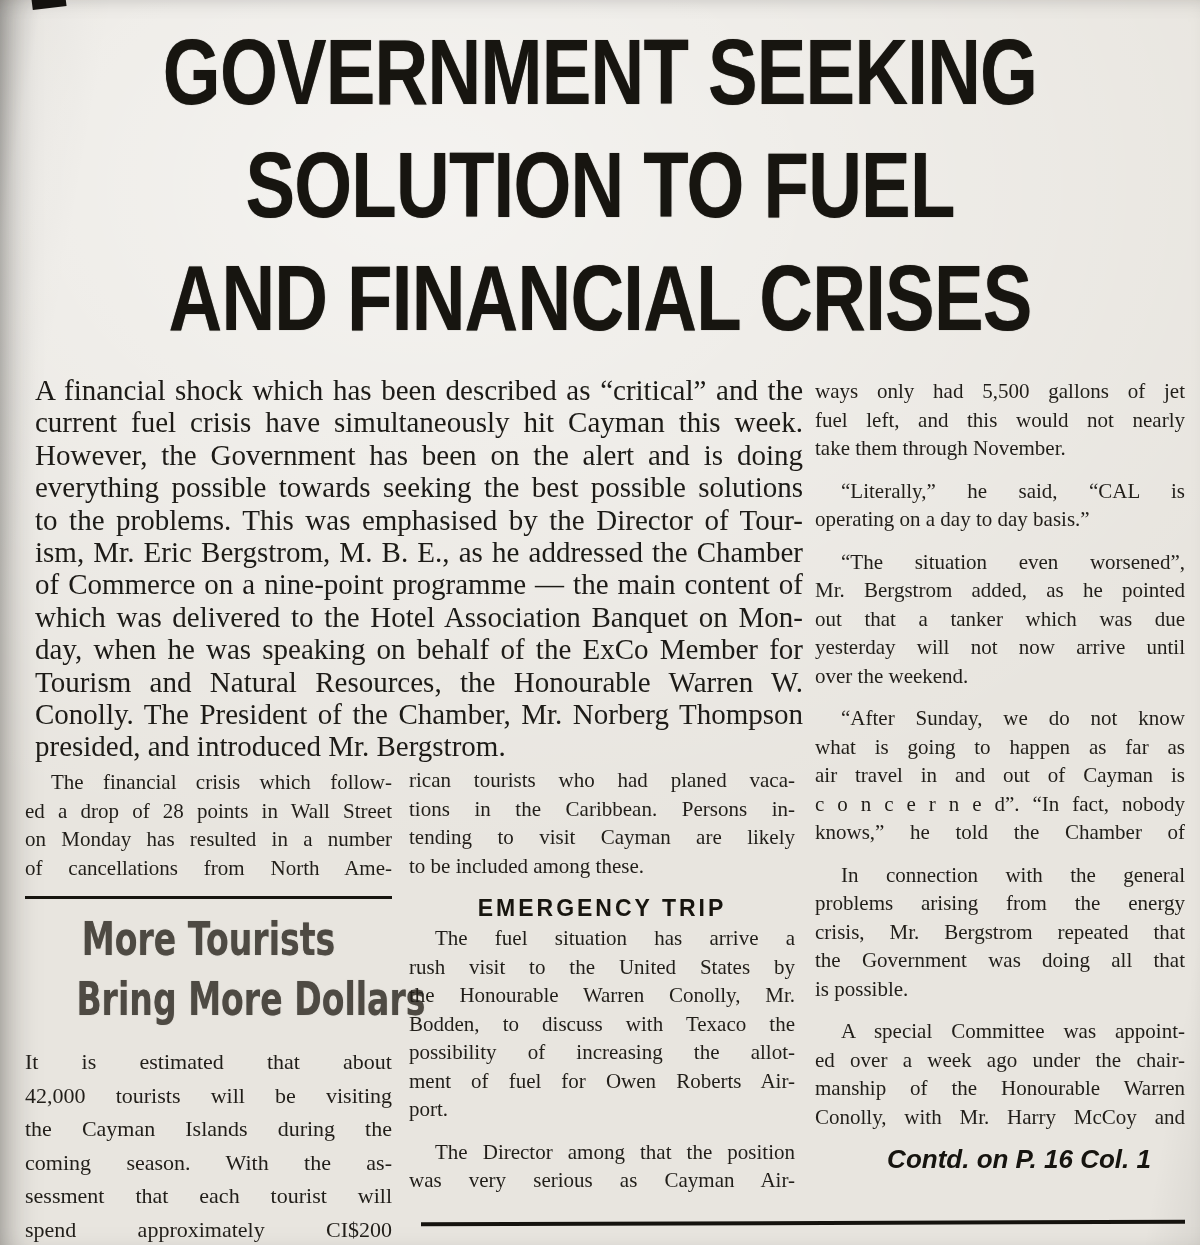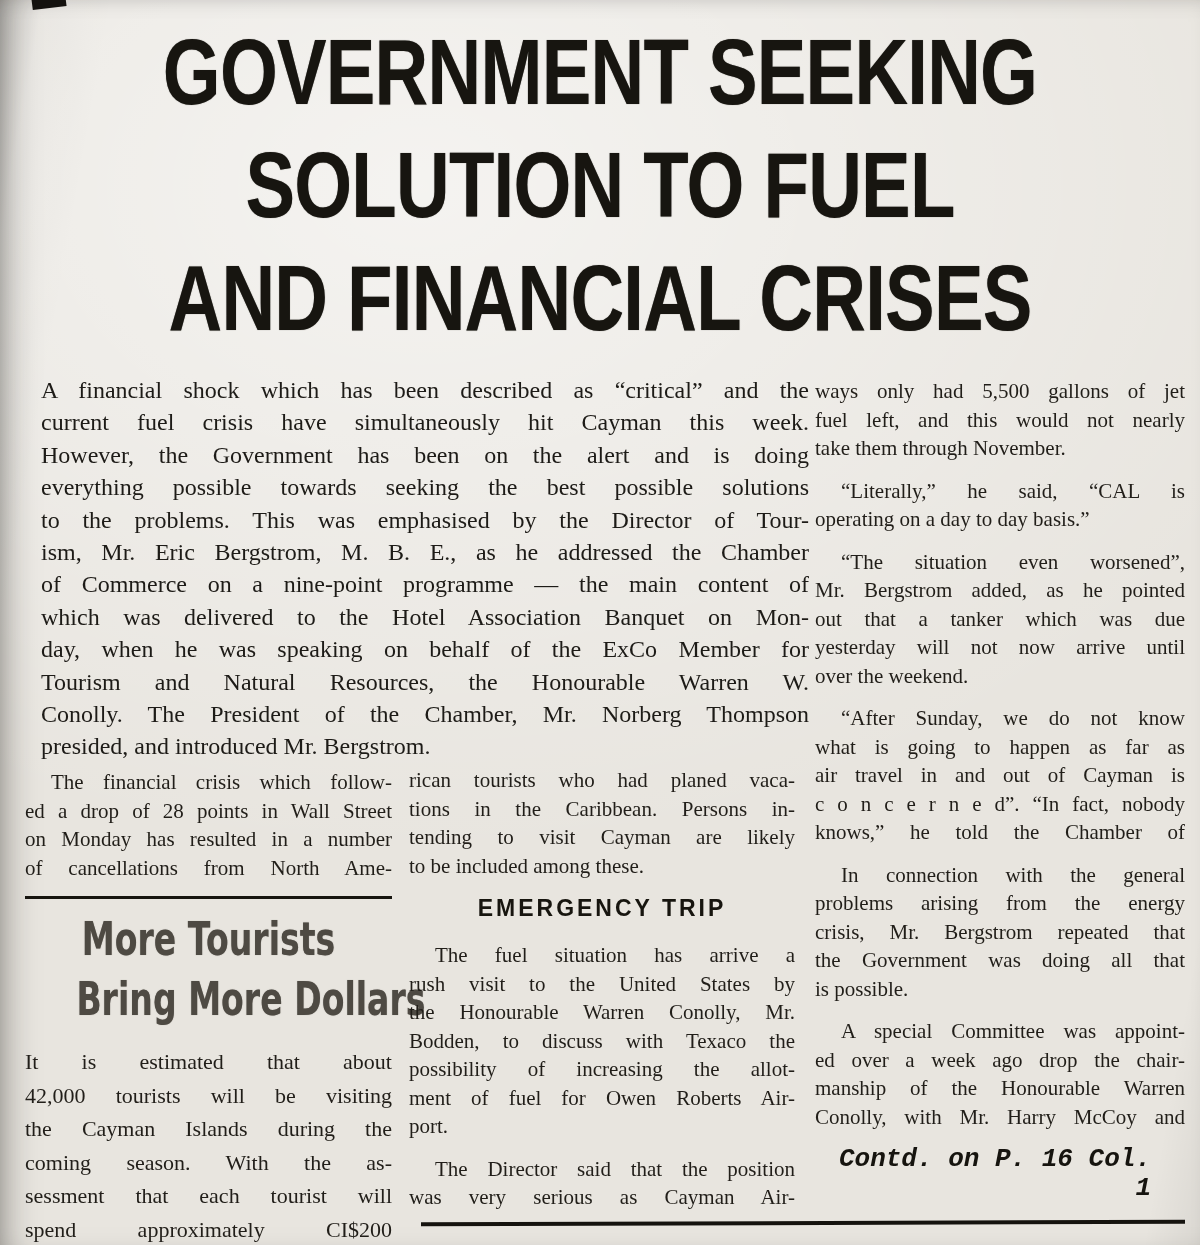--- a/index.html
+++ b/index.html
@@ -30,50 +30,50 @@
     transform:scaleX(0.80);transform-origin:50% 0;
   }
   .headline .tl{text-align:center;text-align-last:center;white-space:nowrap;text-shadow:0 0 1px rgba(23,21,16,.6);}
   
   .tl{text-align:justify;text-align-last:justify;}
   .para .tl-last{text-align-last:left;}
   .para.flush-end .tl-last{text-align-last:justify;}
   .indent .tl:first-child{text-indent:26px;}
   
   .lead{
-    position:absolute;top:374px;left:41px;width:768px;
-    font-size:24px;line-height:32.4px;color:#1d1b17;
+    position:absolute;top:374px;left:35px;width:768px;
+    font-size:29px;line-height:32.4px;color:#1d1b17;
   }
   .lead .tl-last{text-align-last:left;}
   
   .col{position:absolute;font-size:21px;line-height:28.5px;}
   .col-left{top:768px;left:25px;width:367px;}
   .col-middle{top:766px;left:409px;width:386px;}
   .col-right{top:377px;left:815px;width:370px;}
   .para{margin:0 0 14px 0;}
   .rule{height:3px;background:#17150f;margin:6px 0 10px 0;}
   
   .script{
     margin:10px 0 16px 0;
     font-family:"DejaVu Sans", sans-serif;font-weight:700;
     font-size:46px;line-height:60px;color:#4e4a43;
     transform:scaleX(0.72);transform-origin:50% 0;
     text-shadow:0 0 1px rgba(78,74,67,.55);
   }
   .script .tl{text-align:center;text-align-last:center;white-space:nowrap;}
   .caps-head{
-    margin:12px 0 19px 0;
+    margin:12px 0 2px 0;
     font-family:"Liberation Sans", sans-serif;font-weight:700;
     font-size:23px;line-height:28px;letter-spacing:3px;
     text-align:center;color:#17150f;
   }
   .col-left .para2{font-size:22px;line-height:33.5px;}
   .contd{
     margin-top:14px;padding-right:34px;
-    font-family:Liberation Mono, monospace;font-weight:700;font-style:italic;
+    font-family:Liberation Sans, sans-serif;font-weight:700;font-style:italic;
     font-size:26px;text-align:right;color:#16140f;
   }
   .bottom-rule{
     position:absolute;top:1221px;left:421px;width:764px;height:4px;
     background:#15130e;transform:rotate(-0.2deg);
   }
 </style>
 </head>
 <body>
 
@@ -135,21 +135,21 @@
     <div class="para indent">
         <div class="tl">The fuel situation has arrive a</div>
         <div class="tl">rush visit to the United States by</div>
         <div class="tl">the Honourable Warren Conolly, Mr.</div>
         <div class="tl">Bodden, to discuss with Texaco the</div>
         <div class="tl">possibility of increasing the allot-</div>
         <div class="tl">ment of fuel for Owen Roberts Air-</div>
         <div class="tl tl-last">port.</div>
       </div>
     <div class="para indent flush-end">
-        <div class="tl">The Director said that the position</div>
+        <div class="tl">The Director among that the position</div>
         <div class="tl tl-last">was very serious as Cayman Air-</div>
       </div>
   </div>
 
   <div class="col col-right">
     <div class="para">
         <div class="tl">ways only had 5,500 gallons of jet</div>
         <div class="tl">fuel left, and this would not nearly</div>
         <div class="tl tl-last">take them through November.</div>
       </div>
@@ -173,21 +173,21 @@
       </div>
     <div class="para indent">
         <div class="tl">In connection with the general</div>
         <div class="tl">problems arising from the energy</div>
         <div class="tl">crisis, Mr. Bergstrom repeated that</div>
         <div class="tl">the Government was doing all that</div>
         <div class="tl tl-last">is possible.</div>
       </div>
     <div class="para indent flush-end">
         <div class="tl">A special Committee was appoint-</div>
-        <div class="tl">ed over a week ago drop the chair-</div>
+        <div class="tl">ed over a week ago under the chair-</div>
         <div class="tl">manship of the Honourable Warren</div>
         <div class="tl tl-last">Conolly, with Mr. Harry McCoy and</div>
       </div>
     <div class="contd">Contd. on P. 16 Col. 1</div>
   </div>
 
   <div class="bottom-rule"></div>
 
 </div>
 

